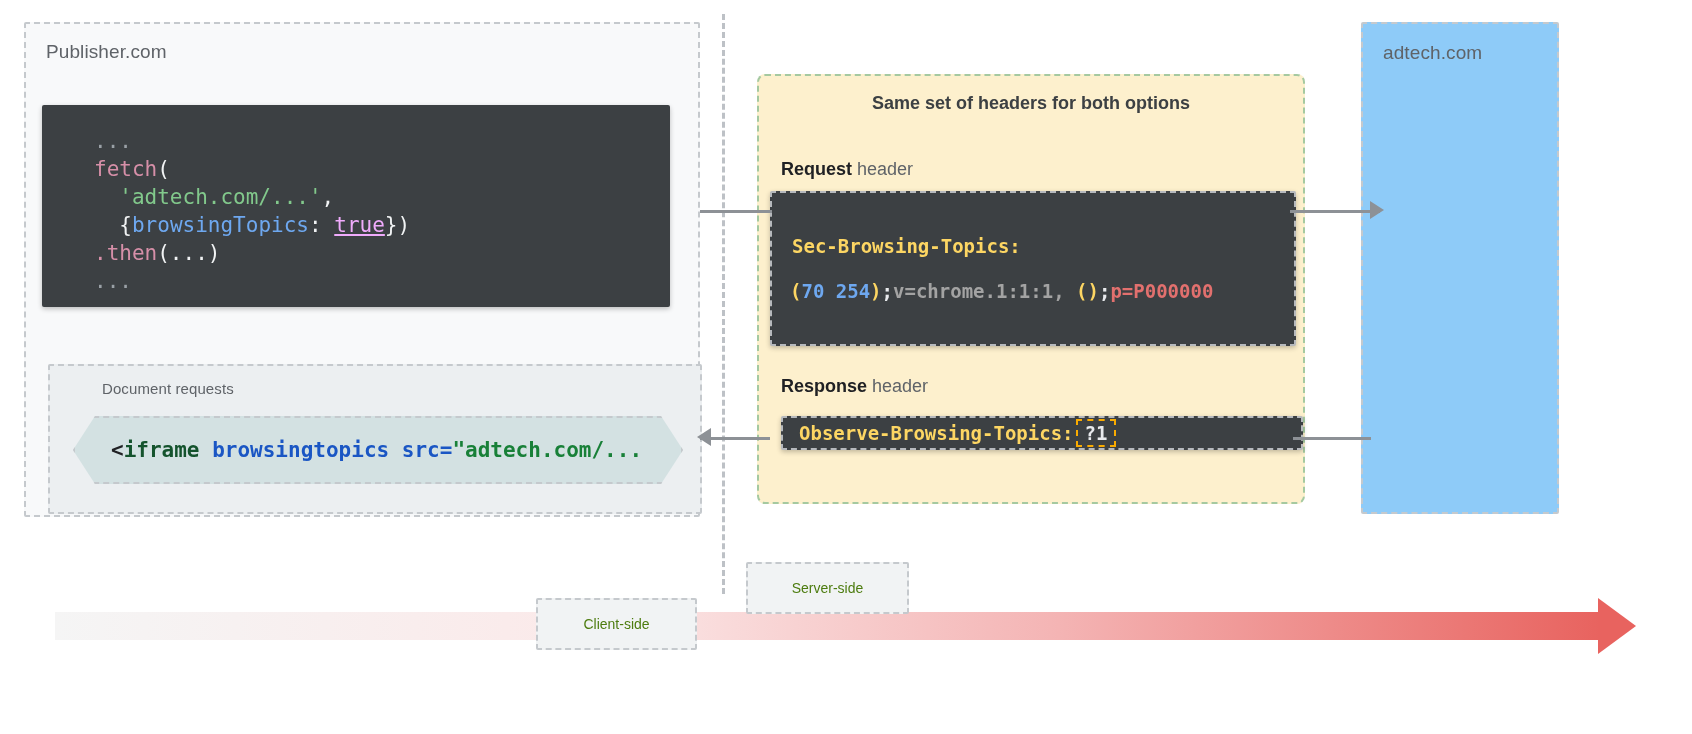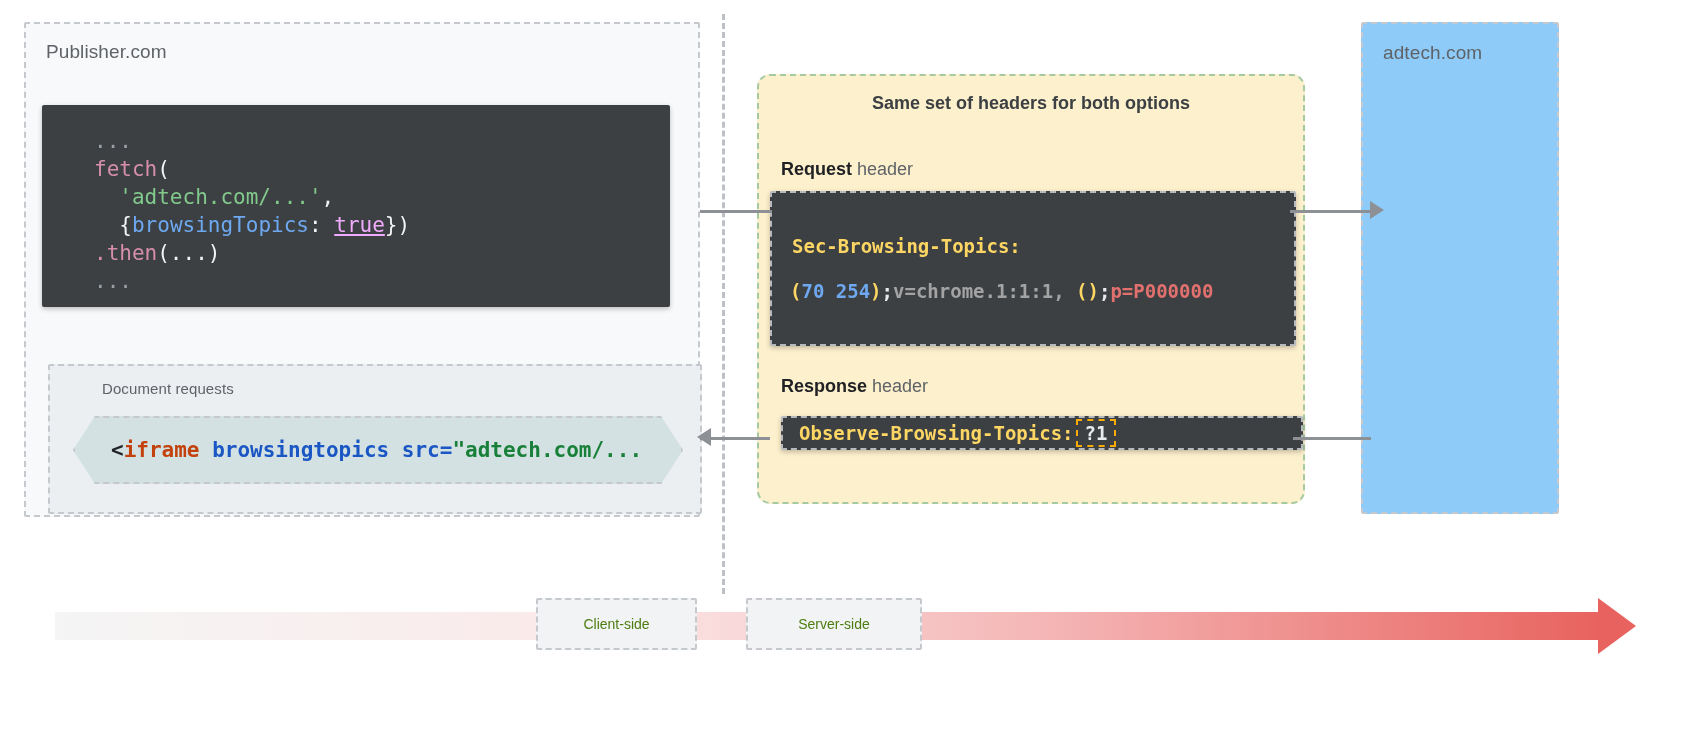--- a/index.html
+++ b/index.html
@@ -85,40 +85,40 @@
     box-shadow: 0 2px 4px rgba(0,0,0,.18);
   }
   .iframe-code {
     padding-left: 36px;
     font-family: "DejaVu Sans Mono", "Liberation Mono", monospace;
     font-size: 21px;
     font-weight: bold;
     white-space: pre;
   }
   .html-lt    { color: #202124; }
-  .html-tag   { color: #c2410c; }
+  .html-tag   { color: #14532d; }
   .html-attr  { color: #1a56c4; }
   .html-val   { color: #188038; }
 
   
   .divider {
     position: absolute;
     left: 722px; top: 14px;
     width: 0; height: 580px;
     border-left: 3px dashed #bdc1c6;
   }
 
   
   .headers-panel {
     position: absolute;
     left: 757px; top: 74px;
     width: 548px; height: 430px;
     background: #fdf0cd;
     border: 2px dashed #a5c9a0;
-    border-radius: 13px;
+    border-radius: 8px;
   }
   .headers-title {
     position: absolute;
     left: 0; top: 17px;
     width: 100%;
     text-align: center;
     font-size: 18px;
     font-weight: bold;
     color: #3c4043;
   }
@@ -220,21 +220,21 @@
     border: 2px dashed #c5c9cd;
     border-radius: 2px;
     display: flex;
     align-items: center;
     justify-content: center;
     font-size: 14px;
     color: #4d7c0f;
     height: 52px;
   }
   .client-chip { left: 536px; top: 598px; width: 161px; }
-  .server-chip { left: 746px; top: 598px; width: 176px; }
+  .server-chip { left: 746px; top: 562px; width: 163px; }
 </style>
 </head>
 <body>
 
 <div id="canvas">
 
   <div class="publisher-panel">
     <div class="panel-title publisher-title">Publisher.com</div>
 
     <div class="code-dark fetch-block">

